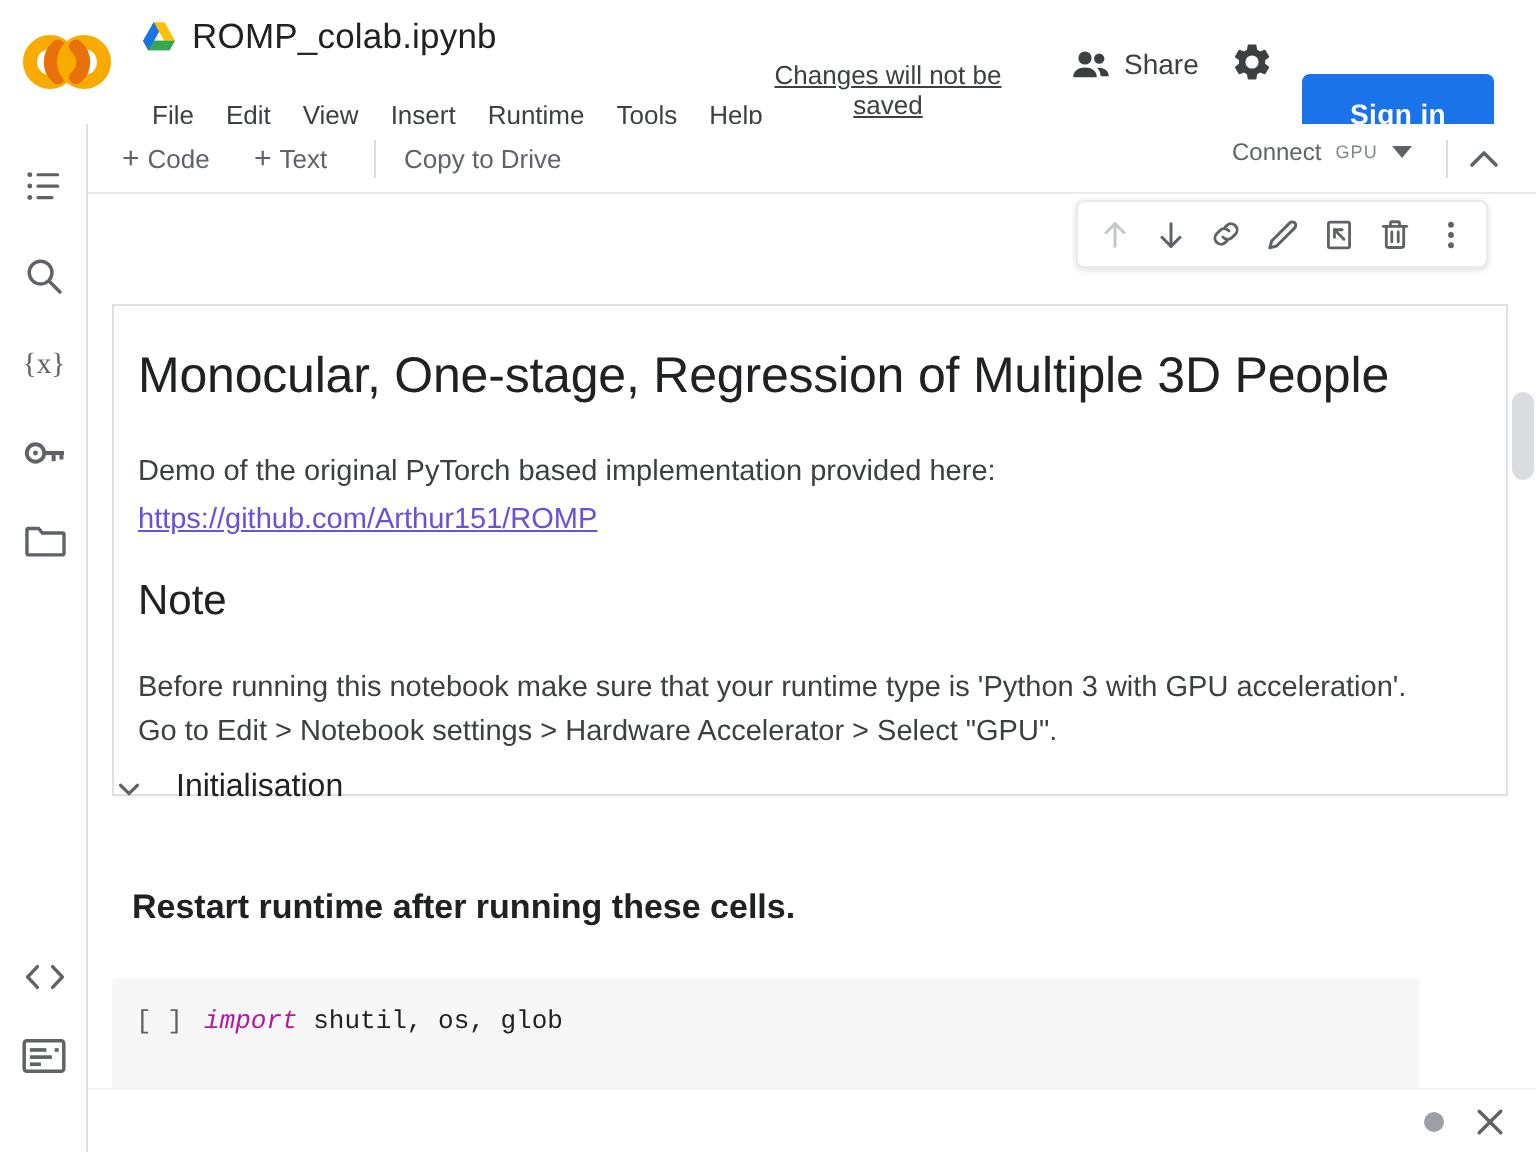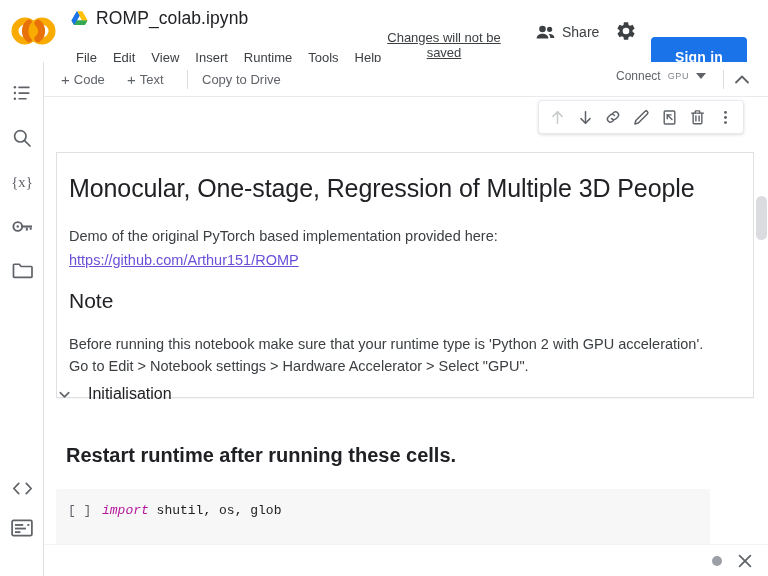--- a/index.html
+++ b/index.html
@@ -74,21 +74,21 @@
   .mt20 { margin-top:20px; }
   .mt12 { margin-top:12px; }
   .a-link { color:#6b4fd8; text-decoration:underline; font-size:14.5px; cursor:pointer; word-break:break-all; }
   .h2 { font-size:21px; font-weight:400; color:#202124; line-height:28px; }
 
   
   .section-head { position:absolute; left:56px; top:385px; display:flex; align-items:center; gap:16px; }
   .sec-chev { width:16px; height:16px; color:#5f6368; cursor:pointer; display:flex;
      align-items:center; justify-content:center; }
   .sec-title { font-size:16px; font-weight:400; color:#202124; }
-  .restart-note { position:absolute; left:66px; top:444px; font-size:20px; font-weight:bold; color:#202124; }
+  .restart-note { position:absolute; left:66px; top:444px; font-size:17px; font-weight:bold; color:#202124; }
 
   
   .code-cell { position:absolute; left:56px; top:489px; width:654px; background:#f7f7f7;
      border-radius:2px; padding:9px 0 14px 0; }
   .code-line { font-family:"Liberation Mono", monospace; font-size:13px; line-height:26px;
      color:#202124; white-space:pre; padding-left:12px; }
   .prompt { color:#5f6368; display:inline-block; width:34px; }
   .kw { color:#b5179e;font-style:italic; }
   .str { color:#d93025; }
   .fn  { color:#202124; }
@@ -309,21 +309,21 @@
       </div>
     </div>
 
     <div class="text-cell">
       <div class="h1">Monocular, One-stage, Regression of Multiple 3D People</div>
       <div class="para mt20">Demo of the original PyTorch based implementation provided here:</div>
       <div class="mt12" style="margin-top:4px;">
         <span class="a-link">https://github.com/Arthur151/ROMP</span>
       </div>
       <div class="h2 mt18">Note</div>
-      <div class="para mt18">Before running this notebook make sure that your runtime type is 'Python 2 with GPU acceleration'.</div>
+      <div class="para mt18">Before running this notebook make sure that your runtime type is 'Python 3 with GPU acceleration'.</div>
       <div class="para">Go to Edit &gt; Notebook settings &gt; Hardware Accelerator &gt; Select "GPU".</div>
     </div>
 
     <div class="section-head" style="top:288px; left:12px;">
       <span class="sec-chev">
         <svg width="15" height="15" viewBox="0 0 16 16" fill="none" stroke="#5f6368" stroke-width="1.7" stroke-linecap="round" stroke-linejoin="round">
           <polyline points="3.5,6 8,10.5 12.5,6"></polyline>
         </svg>
       </span>
       <span class="sec-title">Initialisation</span>

